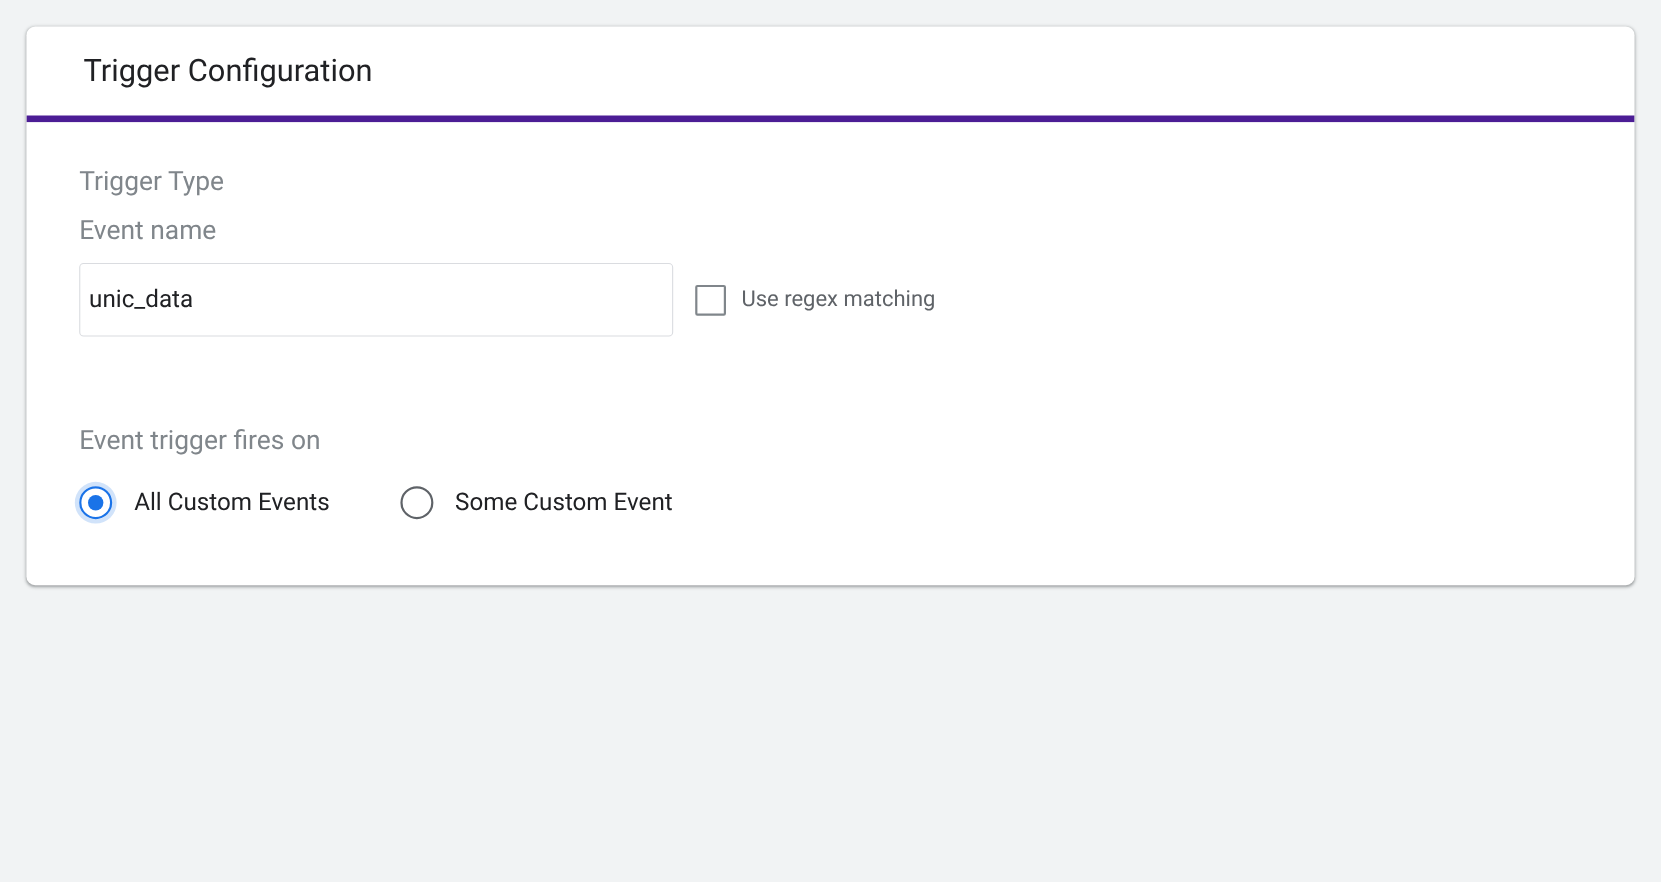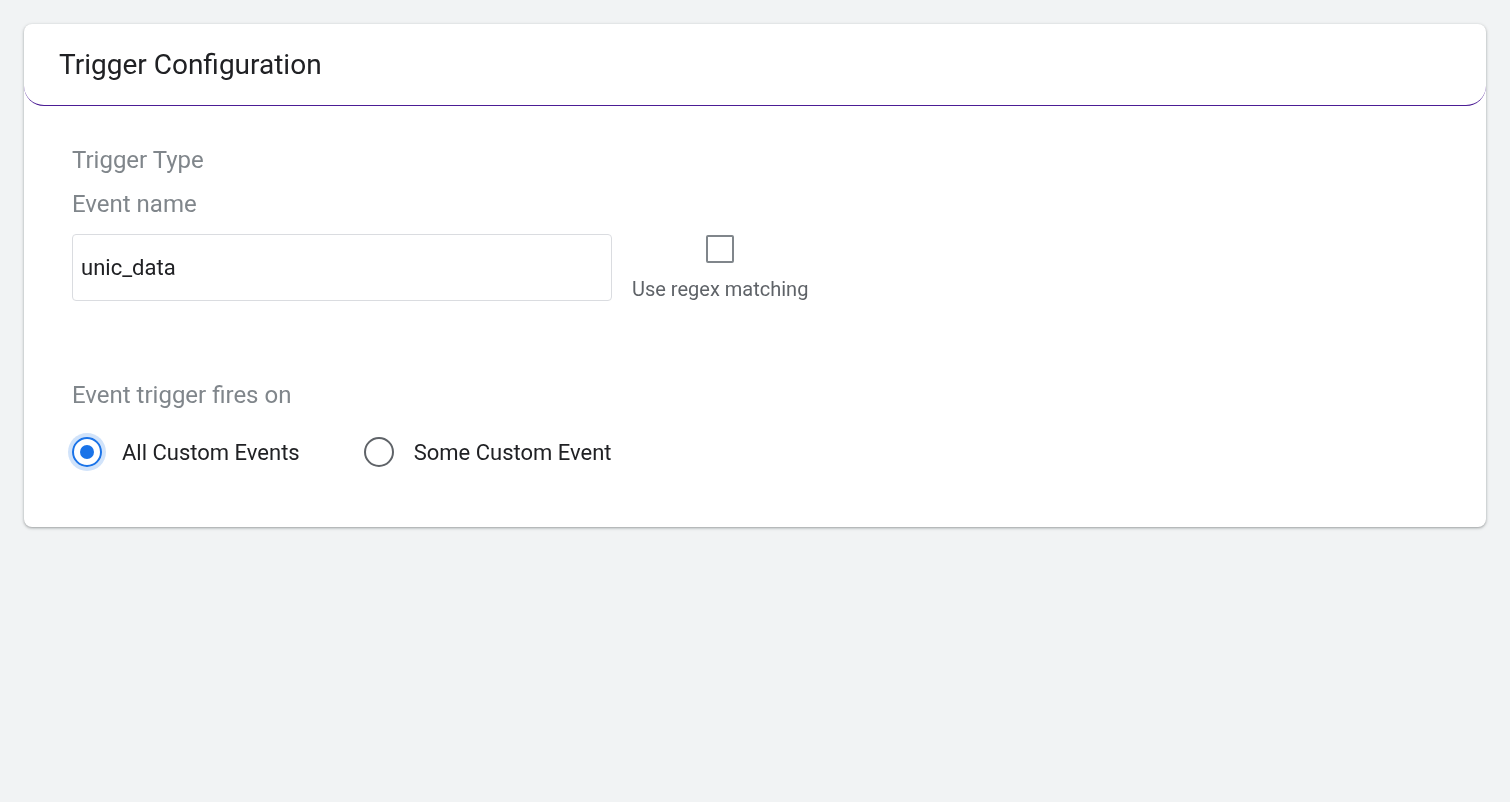--- a/index.html
+++ b/index.html
@@ -13,23 +13,22 @@
       padding: 24px;
       color: #202124;
     }
     .card {
       background: #fff;
       border-radius: 8px;
       box-shadow: 0 1px 2px rgba(60,64,67,0.3), 0 1px 3px 1px rgba(60,64,67,0.15);
       overflow: hidden;
     }
     .card-header {
-      padding: 24px 35px;
-      border-bottom: 1px solid #4c1d95;
-      border-radius: 20px;
+      padding: 24px 52px;
+      border-bottom: 6px solid #4c1d95;
     }
     .card-title {
       font-size: 28px;
       font-weight: 400;
       color: #202124;
     }
     .card-body {
       padding: 40px 48px 60px 48px;
     }
     .section-label {
@@ -83,24 +82,22 @@
       border-radius: 4px;
       padding: 20px 8px;
       font-size: 22px;
       color: #202124;
       width: 540px;
       font-family: inherit;
       outline: none;
     }
     .checkbox-wrap {
       display: flex;
-      align-items: center;
       gap: 14px;
       cursor: pointer;
-      flex-direction: column;
     }
     .checkbox-box {
       width: 28px;
       height: 28px;
       border: 2px solid #80868b;
       border-radius: 2px;
       display: inline-block;
     }
     .checkbox-label {
       font-size: 20px;

